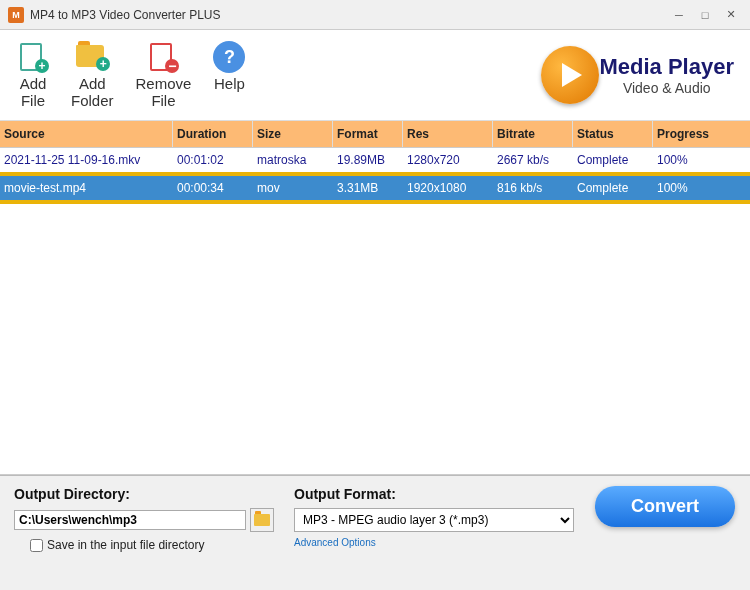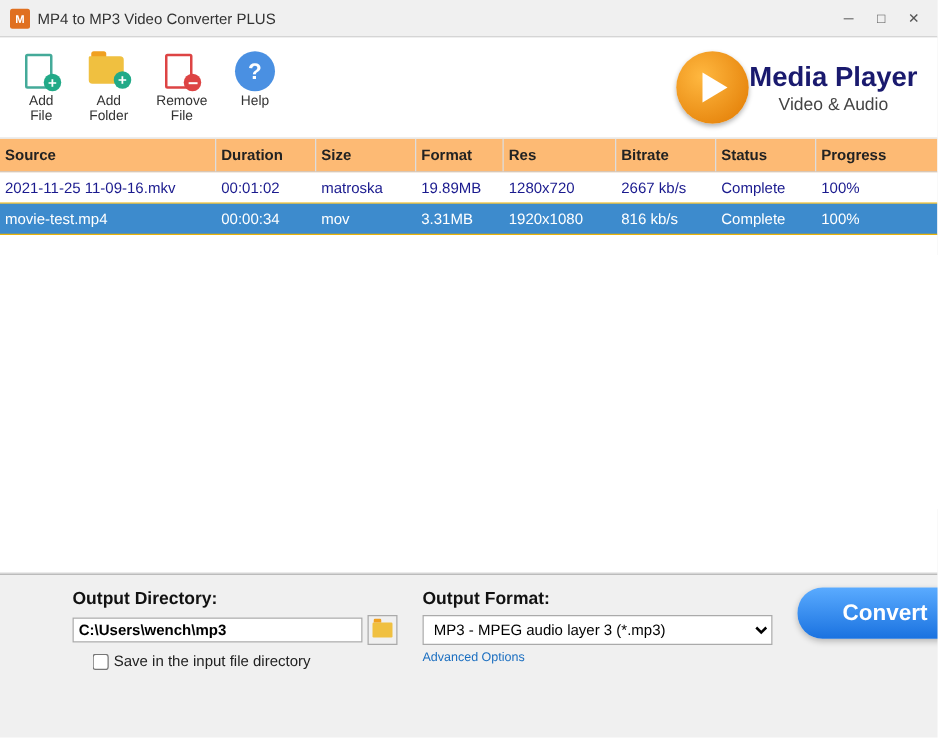--- a/index.html
+++ b/index.html
@@ -83,21 +83,21 @@
     }
     .tool-icon {
       width: 32px;
       height: 32px;
       margin-bottom: 2px;
       display: flex;
       align-items: center;
       justify-content: center;
     }
     .tool-label {
-      font-size: 11px;
+      font-size: 15px;
       color: #333;
     }
 
     
     .icon-add-file {
       position: relative;
       width: 32px;
       height: 32px;
     }
     .icon-add-file .file-body {
@@ -271,21 +271,21 @@
     }
     .list-header-cell {
       padding: 6px 4px;
       border-right: 1px solid #ddd;
     }
     .list-header-cell:last-child { border-right: none; }
 
     .list-row {
       display: grid;
       grid-template-columns: 173px 80px 80px 70px 90px 80px 80px 60px;
-      border-bottom: 1px solid #eab308;
+      border-bottom: 4px solid #eab308;
       font-size: 12px;
     }
     .list-row.normal { color: #1a1a8e; background: white; }
     .list-row.selected { background: #3d8bcd; color: white; }
     .list-cell {
       padding: 5px 4px;
       overflow: hidden;
       white-space: nowrap;
       text-overflow: ellipsis;
     }
@@ -299,21 +299,20 @@
     .bottom-panel {
       background: #f0f0f0;
       border-top: 1px solid #bbb;
       padding: 10px 14px 8px;
       display: flex;
       gap: 20px;
       align-items: flex-start;
     }
     .output-dir {
       flex: 0 0 260px;
-      margin-left: 44px;
     }
     .output-format {
       flex: 0 0 280px;
     }
     .section-label {
       font-size: 14px;
       font-weight: bold;
       color: #111;
       margin-bottom: 6px;
     }

